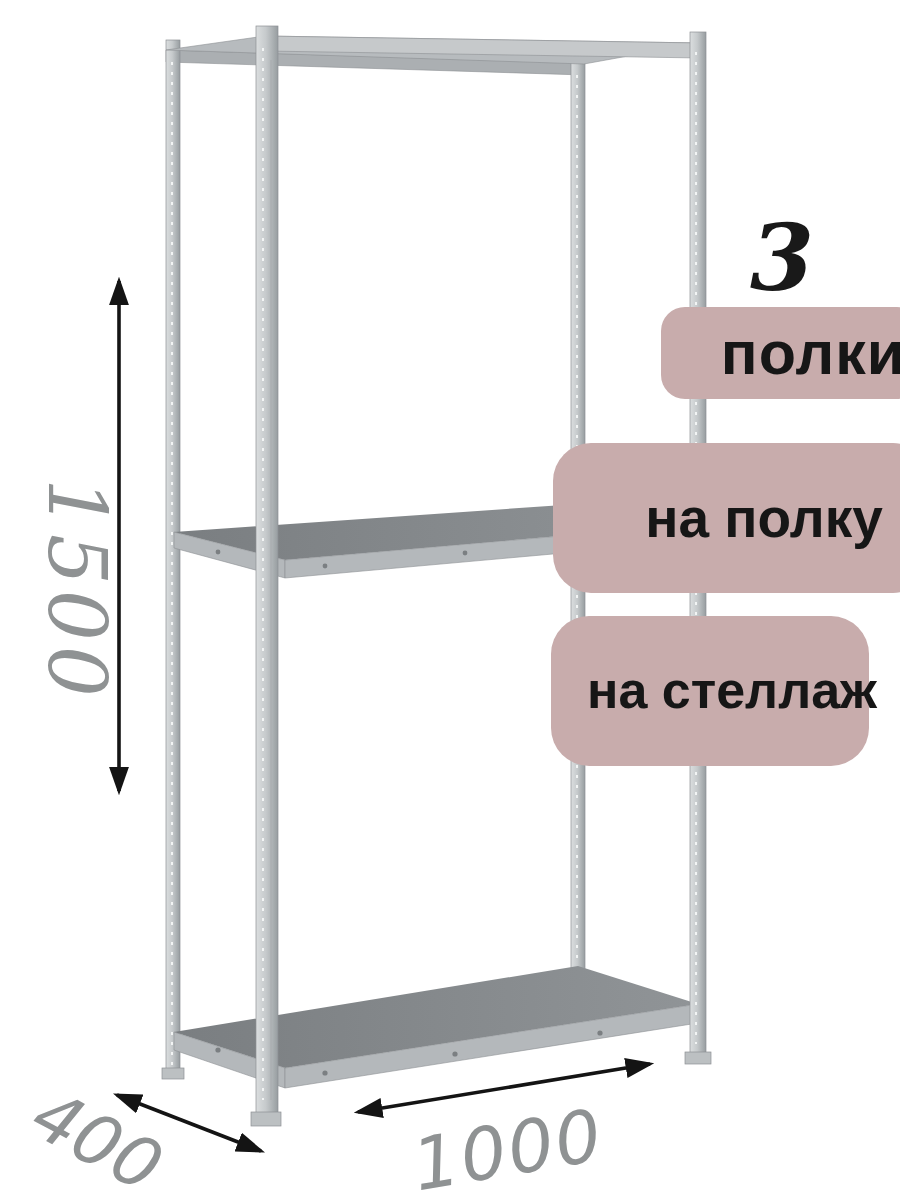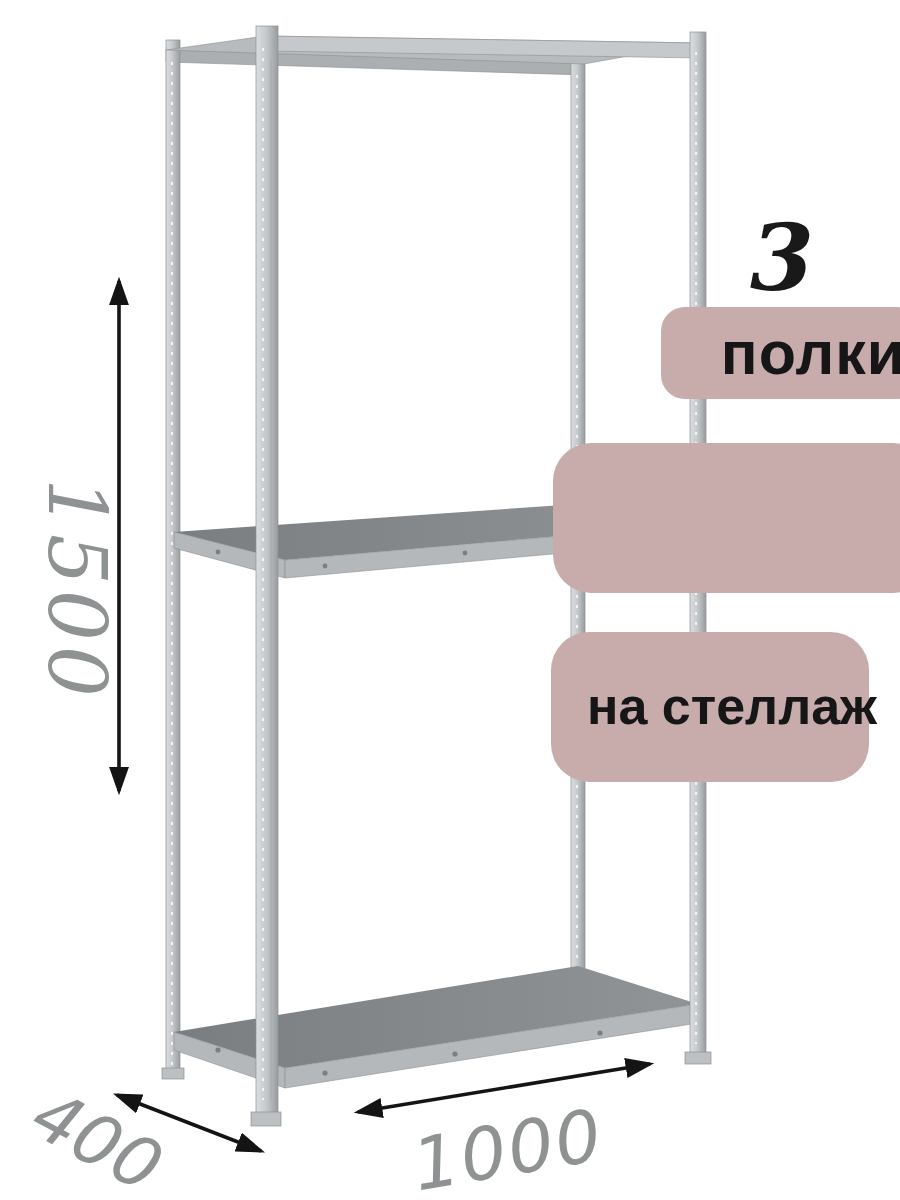--- a/index.html
+++ b/index.html
@@ -11,21 +11,21 @@
 
   
   .badge{
     position:absolute;background:#c8acac;color:#161616;
     display:flex;flex-direction:column;align-items:center;justify-content:center;
     text-align:center;font-weight:800;font-family:"Liberation Sans",sans-serif;padding-left:44px;
   }
   .badge .line{white-space:nowrap;}
   #badge-count{left:661px;top:307px;width:216px;height:92px;border-radius:24px;font-size:61px;letter-spacing:1px;}
   #badge-shelf-load{left:553px;top:443px;width:334px;height:150px;border-radius:38px;font-size:55px;line-height:1.2;}
-  #badge-rack-load{left:551px;top:632px;width:274px;height:150px;border-radius:38px;font-size:52px;line-height:1.26;}
+  #badge-rack-load{left:551px;top:616px;width:274px;height:150px;border-radius:38px;font-size:52px;line-height:1.26;}
   #shelf-count-number{
     position:absolute;left:706px;top:212px;width:152px;text-align:center;
     font-family:"DejaVu Serif",serif;font-style:italic;font-weight:700;
     font-size:92px;color:#191919;line-height:1;
   }
 
   
   .dim{
     position:absolute;font-style:italic;color:#8f9293;white-space:nowrap;line-height:1;
   }
@@ -120,19 +120,20 @@
   <div class="dim" id="dim-depth">400</div>
   <div class="dim" id="dim-width">1000</div>
 
   <div id="shelf-count-number">3</div>
 
   <div class="badge" id="badge-count">
     <div class="line">полки</div>
   </div>
 
   <div class="badge" id="badge-shelf-load">
+    <div class="line">на полку</div>
   </div>
 
   <div class="badge" id="badge-rack-load">
     <div class="line">на стеллаж</div>
   </div>
 
 </div>
 
 </body></html>

